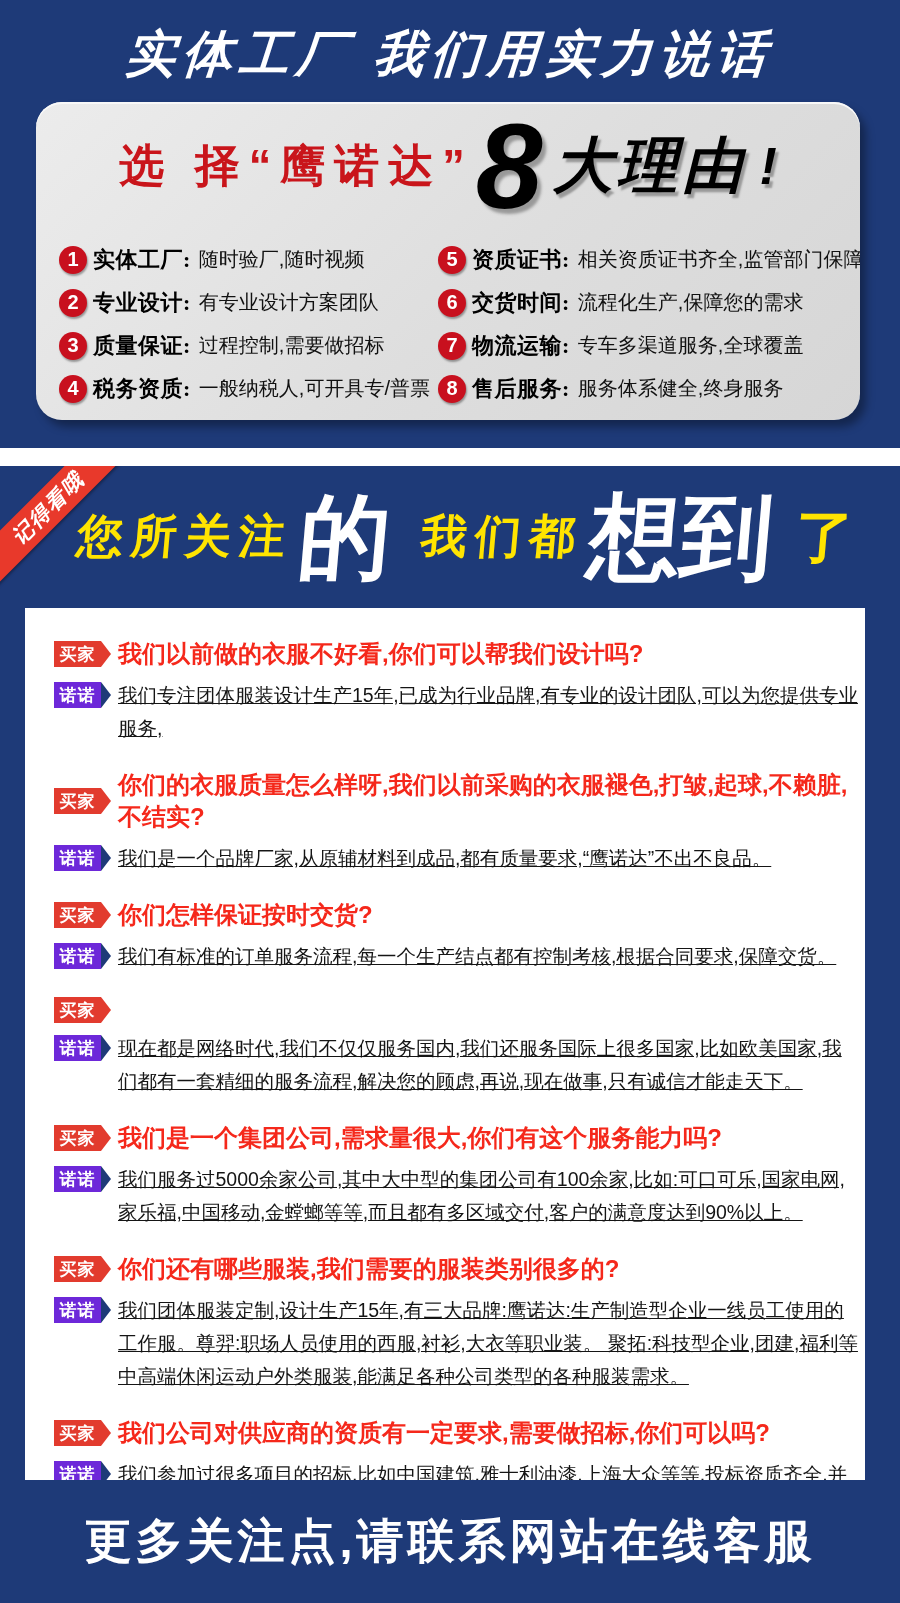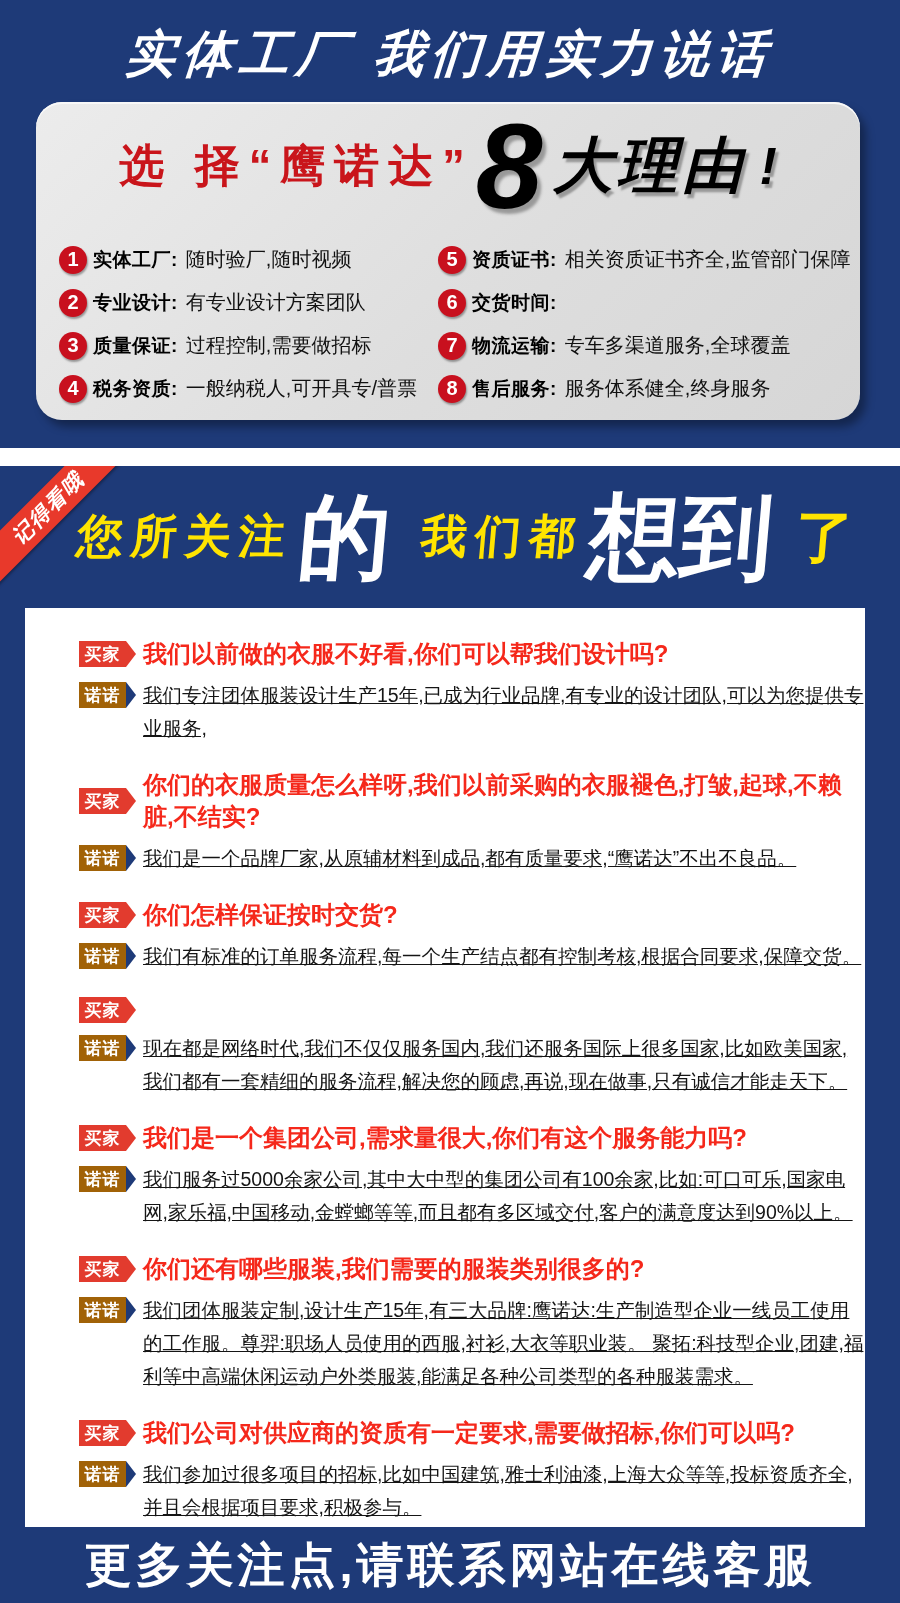--- a/index.html
+++ b/index.html
@@ -37,21 +37,21 @@
     display:grid; grid-auto-flow:column;
     grid-template-rows:repeat(4,43px); grid-template-columns:379px 1fr;
     padding-left:23px; margin-top:8px; align-items:center;
   }
   .r-item { display:flex; align-items:center; white-space:nowrap; }
   .r-num  {
     width:28px; height:28px; border-radius:50%; background:#c8101e; color:#fff;
     font-size:20px; font-weight:bold; display:flex; align-items:center; justify-content:center;
     margin-right:6px; flex:none; box-shadow:1px 2px 2px rgba(0,0,0,0.35);
   }
-  .r-label { font-weight:bold; color:#000; font-size:19px; letter-spacing:0.5px; }
+  .r-label { font-weight:bold; color:#000; font-size:22px; letter-spacing:0.5px;font-family:Liberation Serif, serif; }
   .r-text  { color:#111; font-size:20px; margin-left:8px; }
 
   
   .strip-white { height:18px; background:#fff; flex:none; }
   .focus-banner {
     height:142px; flex:none; position:relative; overflow:hidden;
     background:#1e3a78; display:flex; align-items:center; justify-content:center;
   }
   .ribbon {
     position:absolute; top:24px; left:-52px; width:200px; height:36px; background:#e8392b;
@@ -61,46 +61,46 @@
   }
   .focus-heading { display:flex; align-items:center; justify-content:center; transform:skewX(-5deg); padding-left:30px; }
   .seg-y   { color:#ffe400; font-size:46px; font-weight:bold; letter-spacing:8px; white-space:nowrap; }
   .seg-w   { color:#fff; font-size:92px; font-weight:bold; line-height:0.9; margin:0 6px; }
   .seg-w.s2{ margin-right:30px; }
   .seg-last{ color:#ffe400; font-size:58px; font-weight:bold; margin-left:16px; align-self:flex-end; padding-bottom:2px; }
 
   
   .content {
     background:#fff; margin:0 35px 0 25px; flex:1;
-    padding:30px 0 0 54px; overflow:hidden;
+    padding:30px 0 0 29px; overflow:hidden;
   }
   .qa-block { margin-bottom:24px; }
   .q-row { display:flex; align-items:center; margin-bottom:9px; }
   .a-row { display:flex; align-items:flex-start; }
   .a-row .tag { margin-top:3px; }
   .tag {
     width:47px; height:26px; flex:none; position:relative;
     display:flex; align-items:center; justify-content:center;
     color:#fff; font-size:17px; font-weight:bold; letter-spacing:1px;
   }
   .tag::after {
     content:""; position:absolute; left:47px; top:0; width:0; height:0;
     border-top:13px solid transparent; border-bottom:13px solid transparent;
     border-left:10px solid transparent;
   }
   .tag-buyer { background:#e23b2e; }
   .tag-buyer::after { border-left-color:#e23b2e; }
-  .tag-seller { background:#a16207; }
+  .tag-seller { background:#6d28d9; }
   .tag-seller::after { border-left-color:#1e3a78; }
   .q-text { margin-left:17px; color:#f5281b; font-size:24px; font-weight:bold; max-width:740px; }
   .a-text { margin-left:17px; color:#151515; font-size:19.5px; line-height:33px; max-width:740px;text-decoration:underline; }
   .dots-red   { letter-spacing:2px; }
 
   
-  .footer { height:76px; flex:none; background:#1e3a78; display:flex; align-items:center; justify-content:center; }
+  .footer { height:123px; flex:none; background:#1e3a78; display:flex; align-items:center; justify-content:center; }
   .footer-text { color:#fff; font-size:47px; font-weight:bold; letter-spacing:4px; white-space:nowrap; }
 </style>
 </head>
 <body>
 
 <div class="top-section">
   <div class="top-title">实体工厂 我们用实力说话</div>
 
   <div class="gray-box">
     <div class="rb-title">
@@ -133,20 +133,21 @@
         <span class="r-text">一般纳税人,可开具专/普票</span>
       </div>
       <div class="r-item">
         <span class="r-num">5</span>
         <span class="r-label">资质证书:</span>
         <span class="r-text">相关资质证书齐全,监管部门保障</span>
       </div>
       <div class="r-item">
         <span class="r-num">6</span>
         <span class="r-label">交货时间:</span>
+        <span class="r-text">流程化生产,保障您的需求</span>
       </div>
       <div class="r-item">
         <span class="r-num">7</span>
         <span class="r-label">物流运输:</span>
         <span class="r-text">专车多渠道服务,全球覆盖</span>
       </div>
       <div class="r-item">
         <span class="r-num">8</span>
         <span class="r-label">售后服务:</span>
         <span class="r-text">服务体系健全,终身服务</span>

